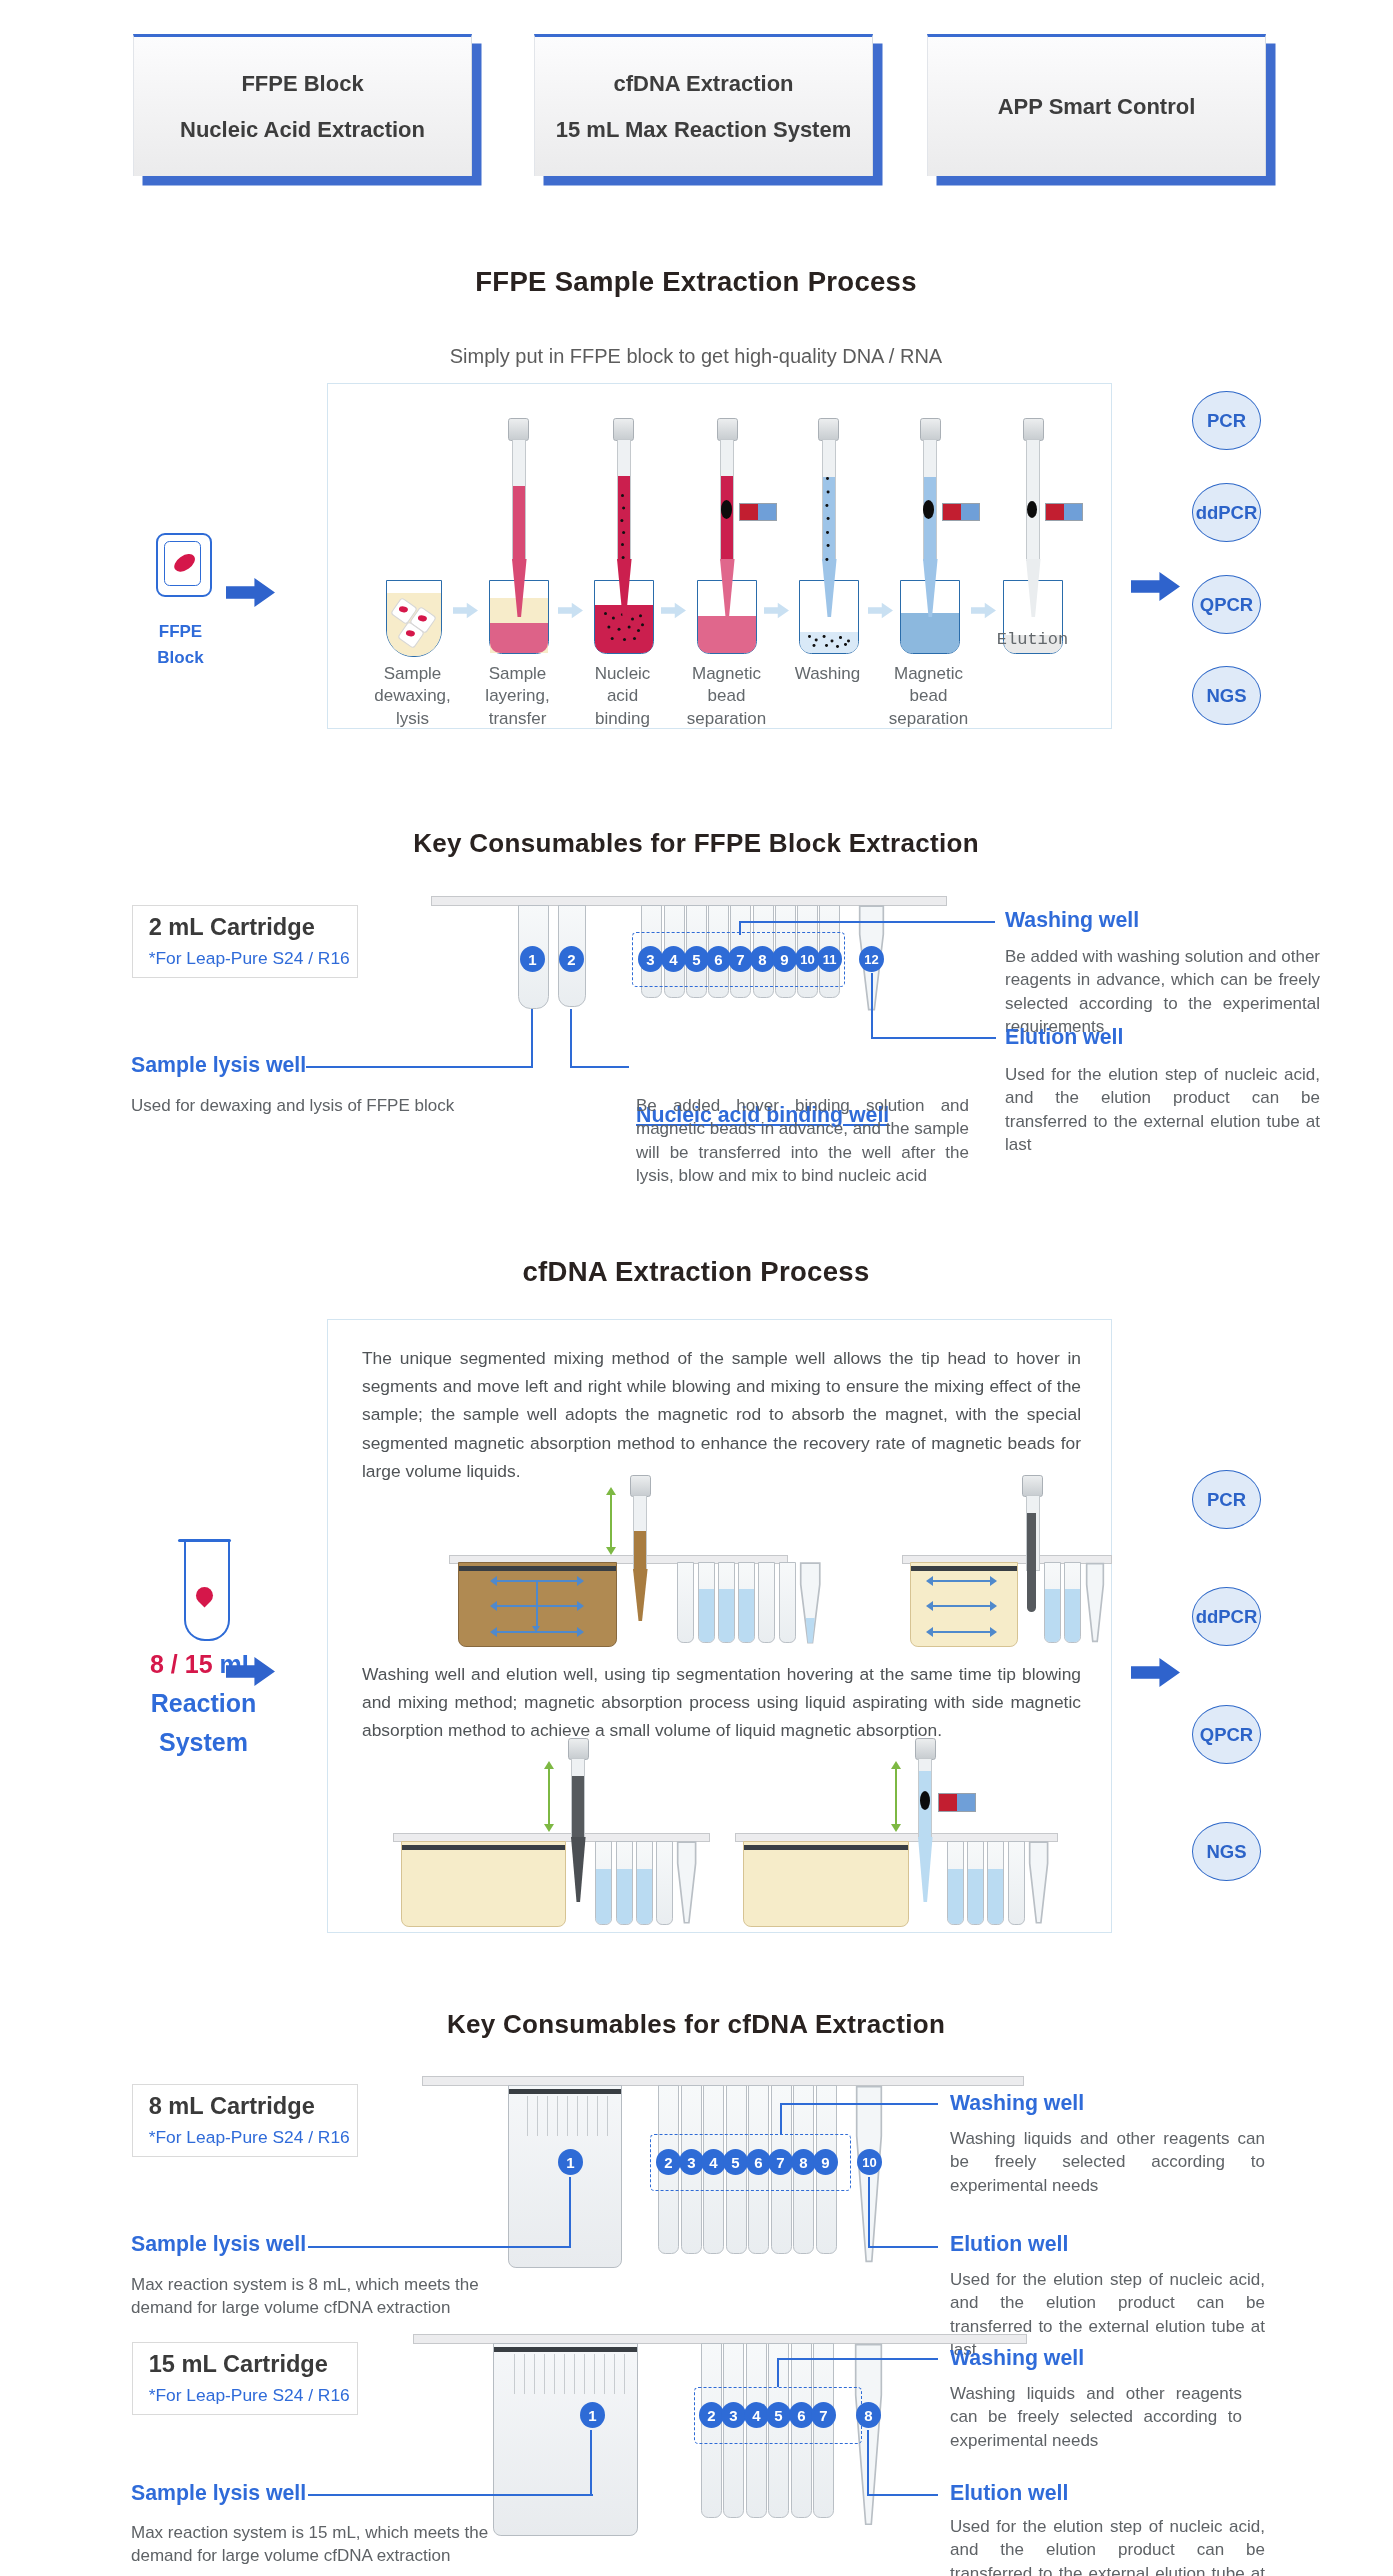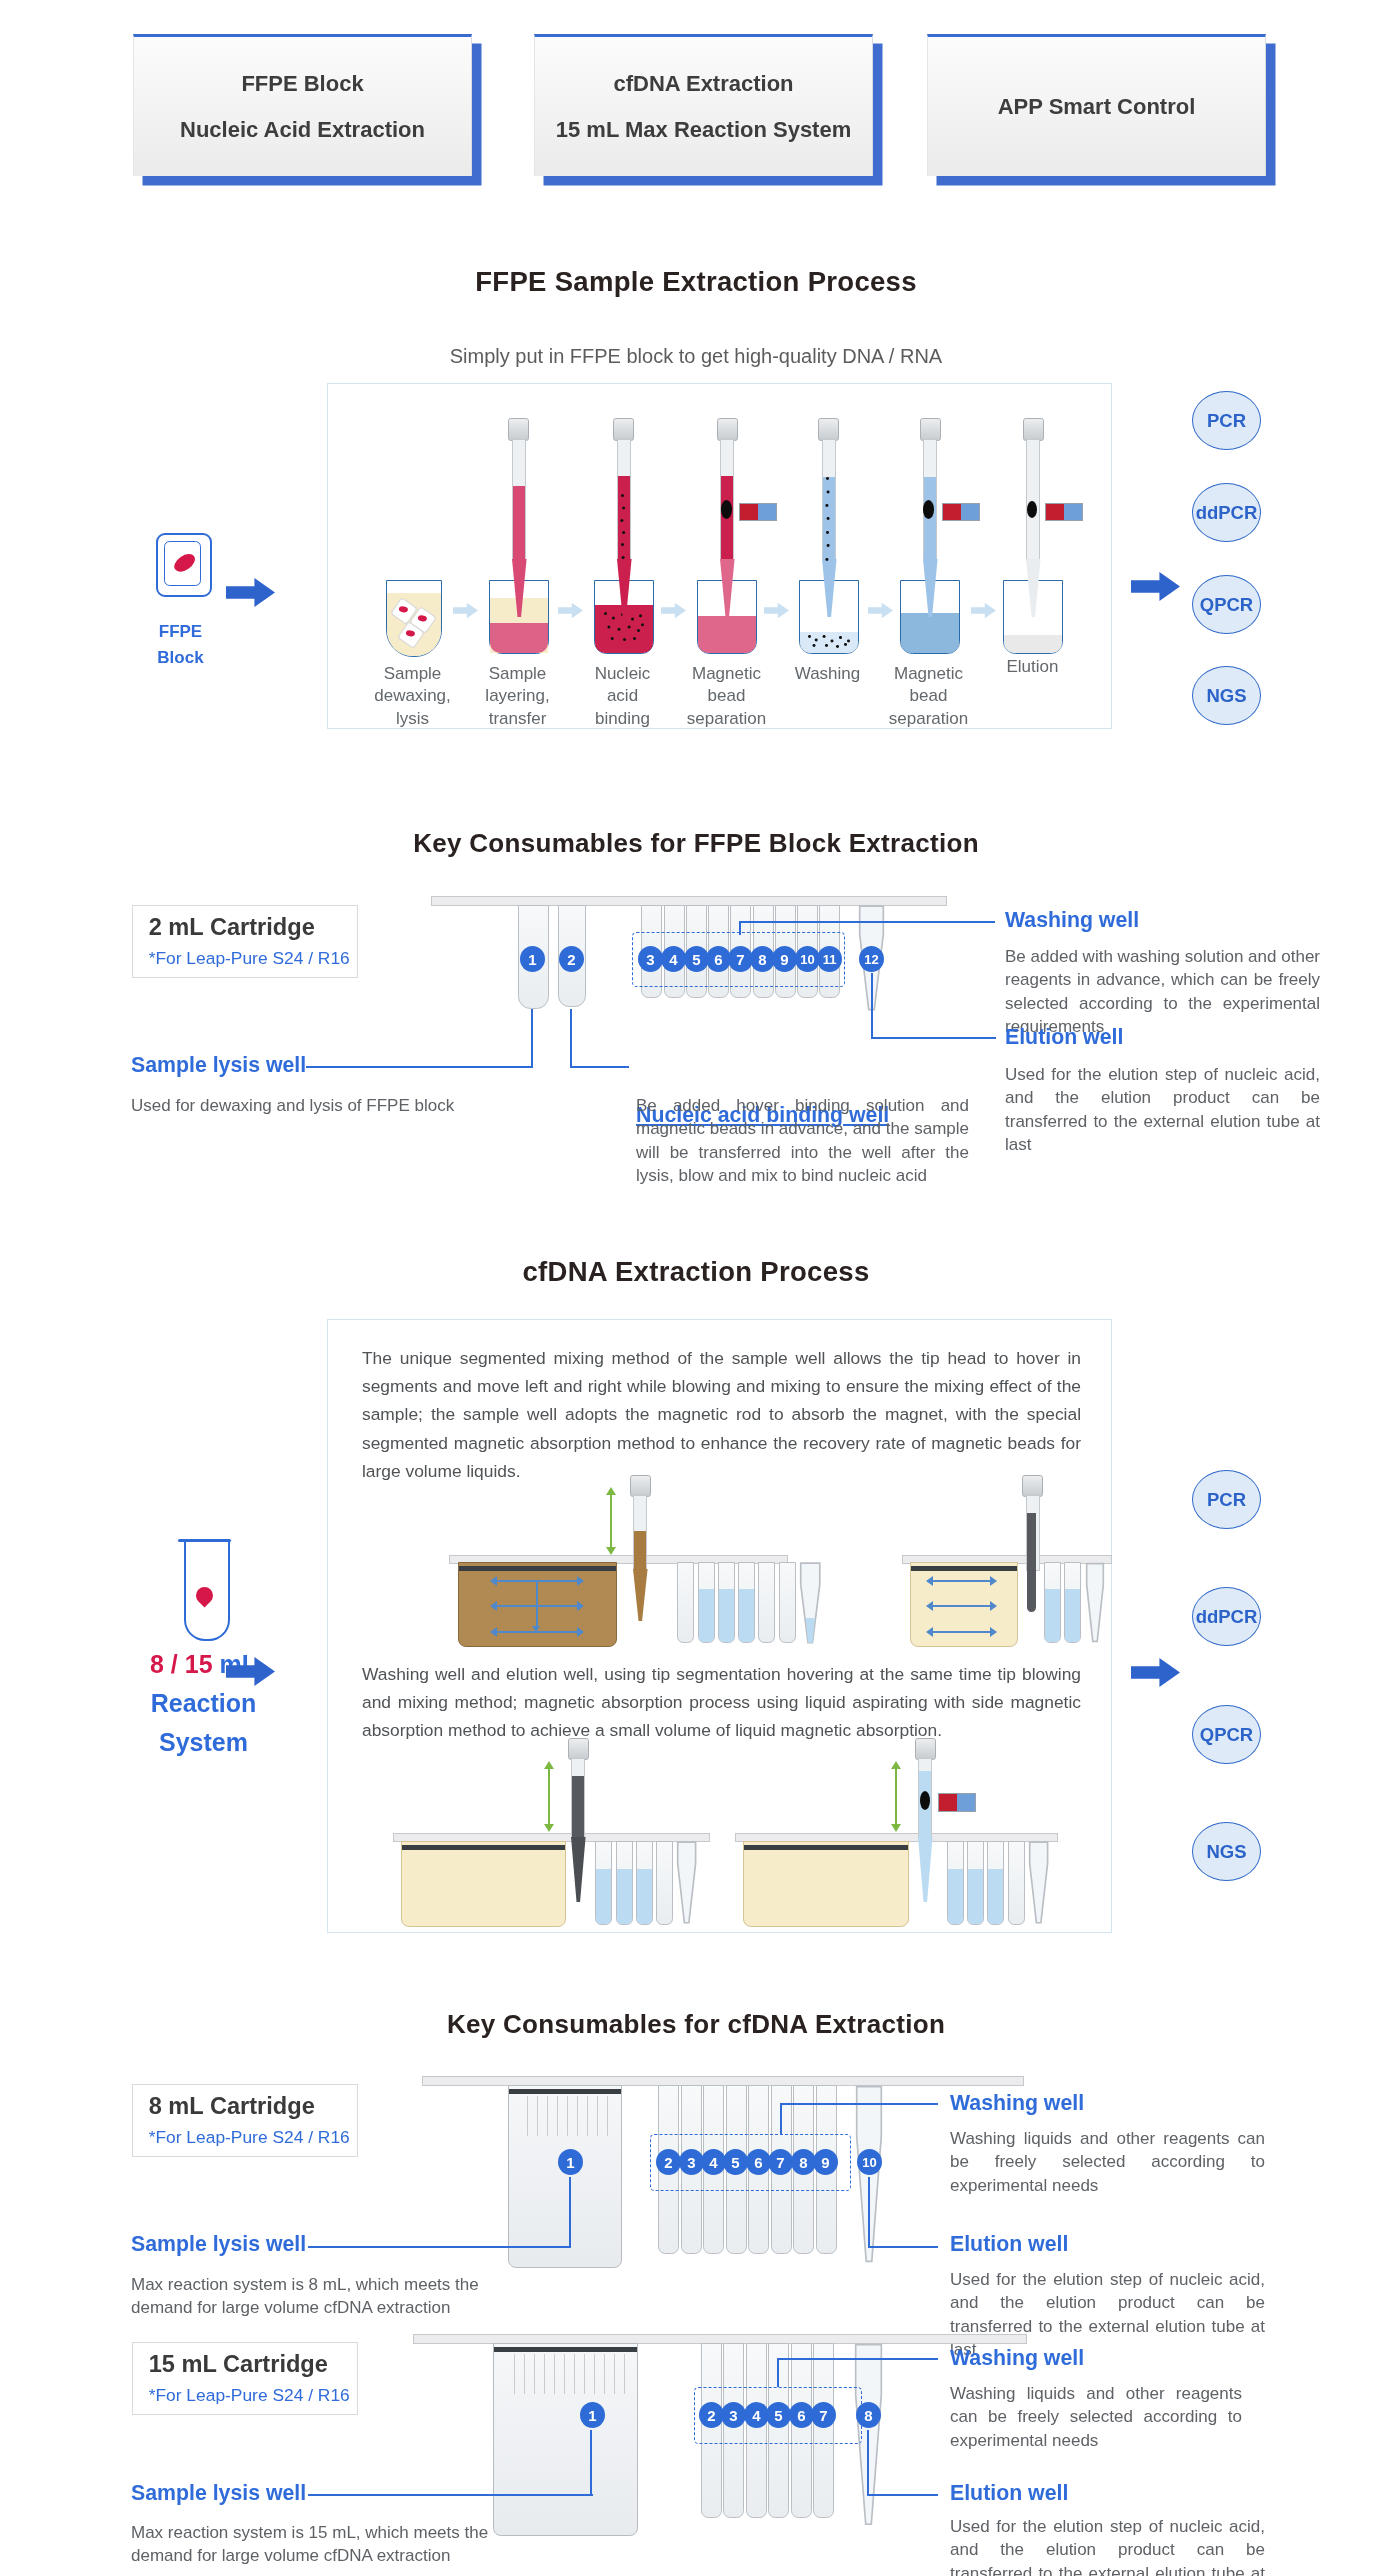--- a/index.html
+++ b/index.html
@@ -169,21 +169,21 @@
 <div class="abs arrow-small" style="left:764px;top:602px;width:25px;height:17px;"></div>
 <div class="abs arrow-small" style="left:868px;top:602px;width:25px;height:17px;"></div>
 <div class="abs arrow-small" style="left:971px;top:602px;width:25px;height:17px;"></div>
 
 <div class="abs steplbl" style="left:365px;top:663px;width:95px;">Sample<br>dewaxing,<br>lysis</div>
 <div class="abs steplbl" style="left:470px;top:663px;width:95px;">Sample<br>layering,<br>transfer</div>
 <div class="abs steplbl" style="left:575px;top:663px;width:95px;">Nucleic<br>acid<br>binding</div>
 <div class="abs steplbl" style="left:679px;top:663px;width:95px;">Magnetic<br>bead<br>separation</div>
 <div class="abs steplbl" style="left:780px;top:663px;width:95px;">Washing</div>
 <div class="abs steplbl" style="left:881px;top:663px;width:95px;">Magnetic<br>bead<br>separation</div>
-<div class="abs steplbl" style="left:985px;top:656px;width:95px;">Elution</div>
+<div class="abs steplbl" style="left:985px;top:629px;width:95px;font-family:Liberation Mono, monospace;">Elution</div>
 
 <div class="abs arrow-big" style="left:1131px;top:570px;width:49px;height:33px;"></div>
 <div class="abs oc" style="left:1192px;top:391px;width:67px;height:57px;">PCR</div>
 <div class="abs oc" style="left:1192px;top:483px;width:67px;height:57px;">ddPCR</div>
 <div class="abs oc" style="left:1192px;top:575px;width:67px;height:57px;">QPCR</div>
 <div class="abs oc" style="left:1192px;top:666px;width:67px;height:57px;">NGS</div>
 
 <div class="abs h2" style="left:303px;top:828px;width:786px;font-size:26px;">Key Consumables for FFPE Block Extraction</div>
 
 <div class="abs labelbox" style="left:132px;top:905px;width:224px;height:71px;">

